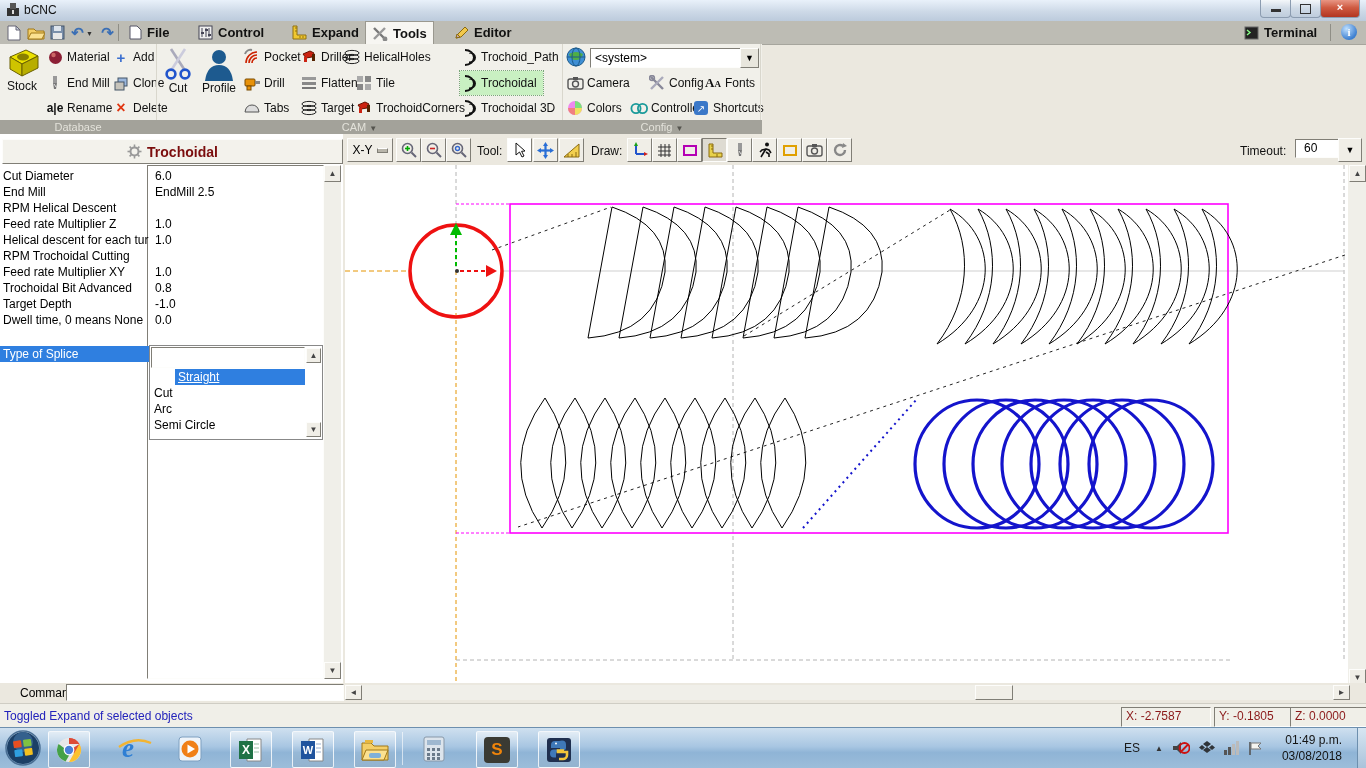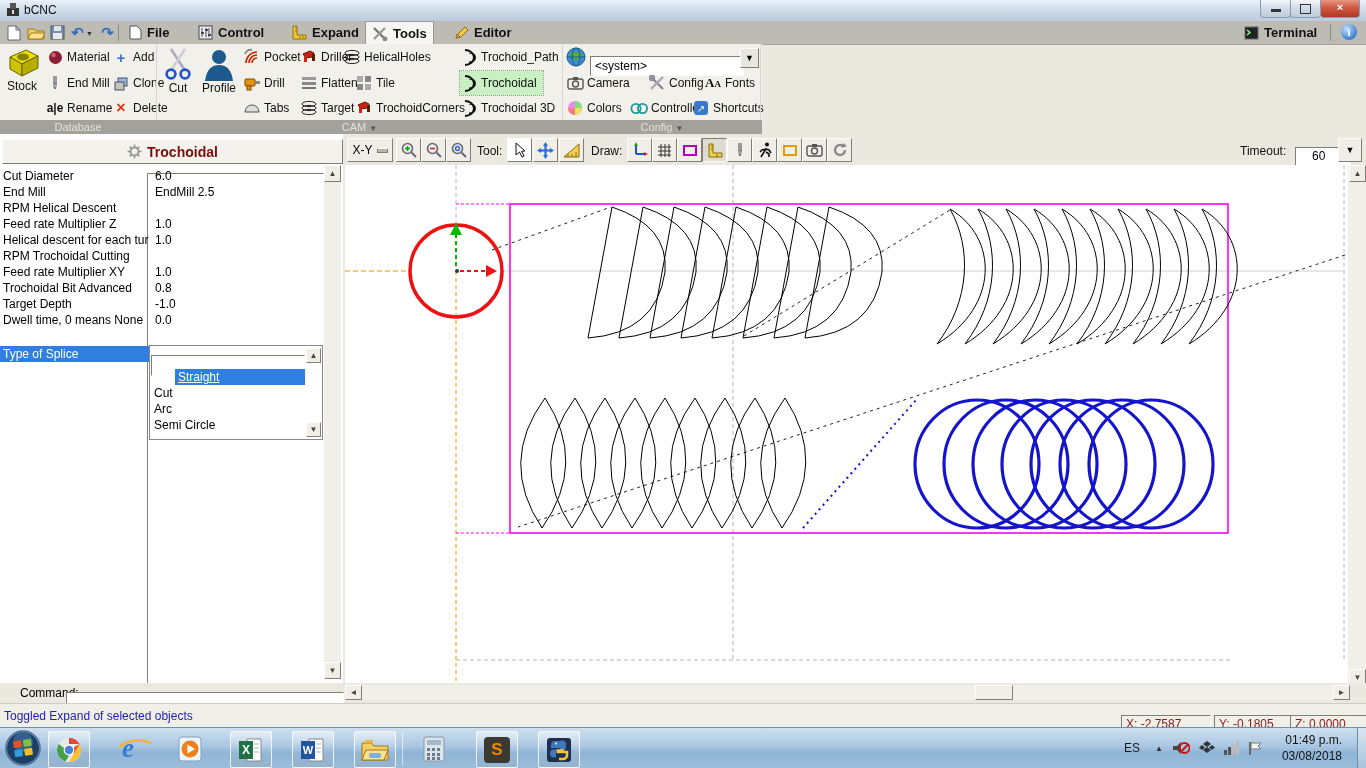--- a/index.html
+++ b/index.html
@@ -1,19 +1,19 @@
 <!DOCTYPE html>
 <html><head>
 <meta charset="utf-8">
 <style>
   html,body{margin:0;padding:0;width:1366px;height:768px;overflow:hidden;
     font-family:"Liberation Sans",sans-serif;background:#ebe8df;position:relative;}
   .abs{position:absolute;}
   .rb{border:1px solid;border-color:#fdfdfb #807e76 #807e76 #fdfdfb;}
-  .sb{border:1px solid;border-color:#807e76 #fdfdfb #fdfdfb #807e76;margin-top:8px;}
+  .sb{border:1px solid;border-color:#807e76 #fdfdfb #fdfdfb #807e76;}
   .nowrap{white-space:nowrap;overflow:hidden;}
   
   #titlebar{left:0;top:0;width:1366px;height:21px;
     background:linear-gradient(#e9f1fa,#cdd9e7 55%,#bccbdc);border-bottom:1px solid #8fa3ba;}
   #titlebar .title{left:24px;top:3px;font-size:12px;color:#111;}
   .winbtn{top:0;height:17px;text-align:center;font-size:11px;line-height:15px;
     background:linear-gradient(#f4f7fa,#cfdae6 50%,#bfcddc);border:1px solid #8c9cb0;
     border-top:none;border-radius:0 0 4px 4px;color:#333;}
   #btn-close{background:linear-gradient(#e89684,#cf5b42 45%,#b23категория520);background:linear-gradient(#e89684,#cf5b42 45%,#b23520);color:#fff;font-weight:bold;}
   
@@ -630,21 +630,21 @@
         <circle cx="8.5" cy="8" r="3" fill="none" stroke="#555" stroke-width="1.4"></circle>
       </svg>
   </div>
   <div class="abs rb tbtn" style="left:484px;top:4px;width:23px">
     <svg width="16" height="16">
         <path d="M13,8 a5,5 0 1 1 -2,-4" fill="none" stroke="#888" stroke-width="2.4"></path>
         <polygon points="11,1 15,4 10,6" fill="#888"></polygon>
       </svg>
   </div>
   <div class="abs tlabel" style="left:897px"><span>Timeout:</span></div>
-  <div class="abs sb" style="left:952px;top:5px;width:38px;height:17px;background:#fff;font-size:12px;line-height:17px;padding-left:16px"><span>60</span></div>
+  <div class="abs sb" style="left:952px;top:5px;width:38px;height:17px;background:#fff;font-size:12px;line-height:17px;padding-left:8px"><span>60</span></div>
   <div class="abs rb tbtn" style="left:995px;top:4px;width:22px;font-size:9px">
       <span>▼</span>
     </div>
 </div>
 
 <div id="canvas" class="abs">
   <svg id="canvas-svg" width="1003" height="521" viewBox="345 165 1003 521">
       <line x1="456" y1="165" x2="456" y2="271" stroke="#b4b4b4" stroke-width="1" fill="none" stroke-dasharray="4,3"></line>
       <line x1="456" y1="271" x2="456" y2="683" stroke="#e59400" stroke-width="1" fill="none" stroke-dasharray="4,3"></line>
       <line x1="733" y1="165" x2="733" y2="660" stroke="#b4b4b4" stroke-width="1" fill="none" stroke-dasharray="4,3"></line>

